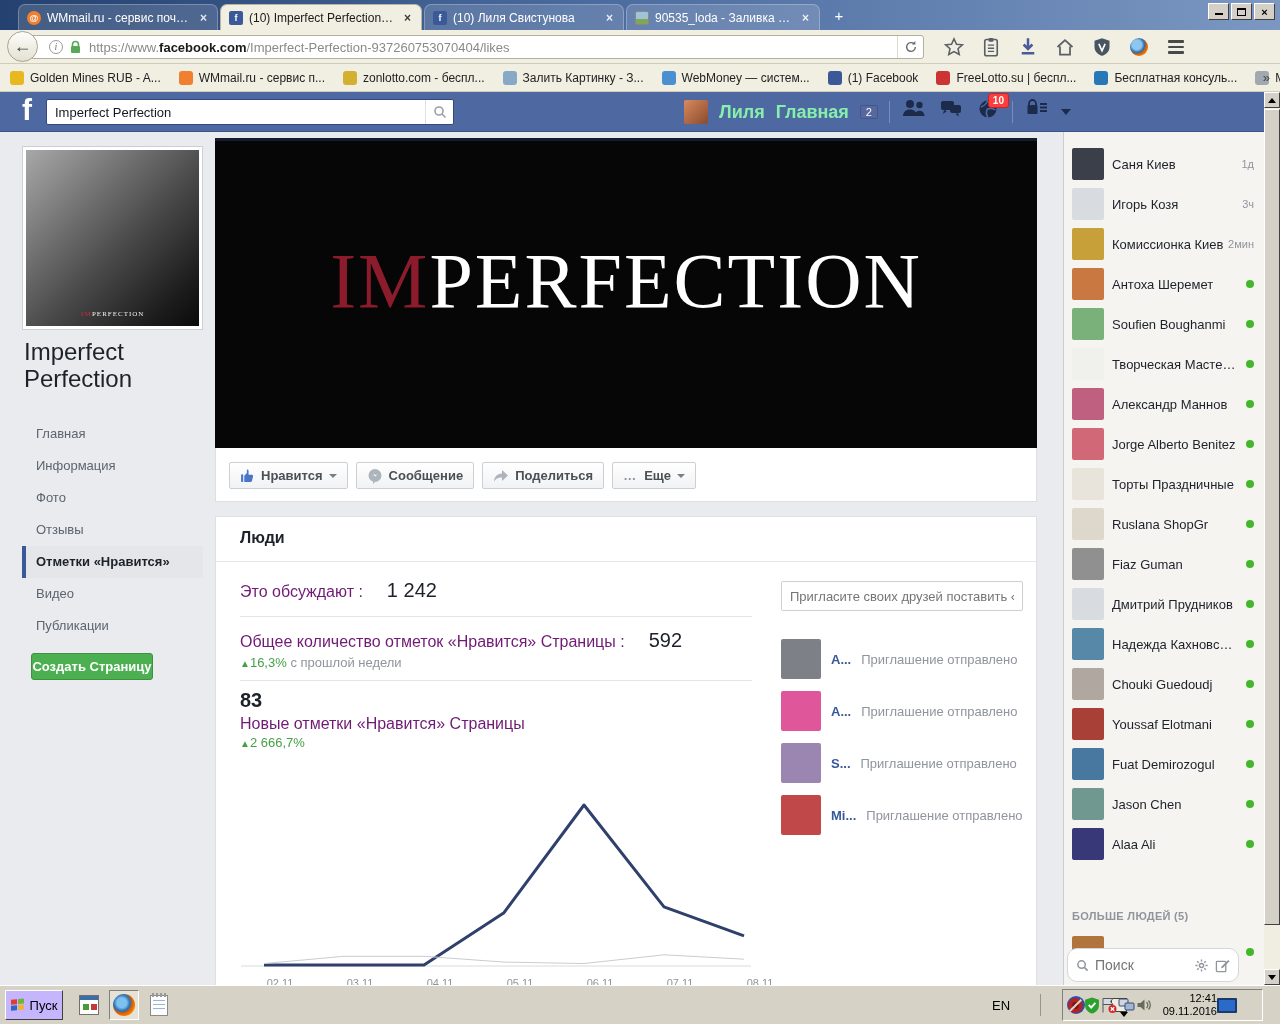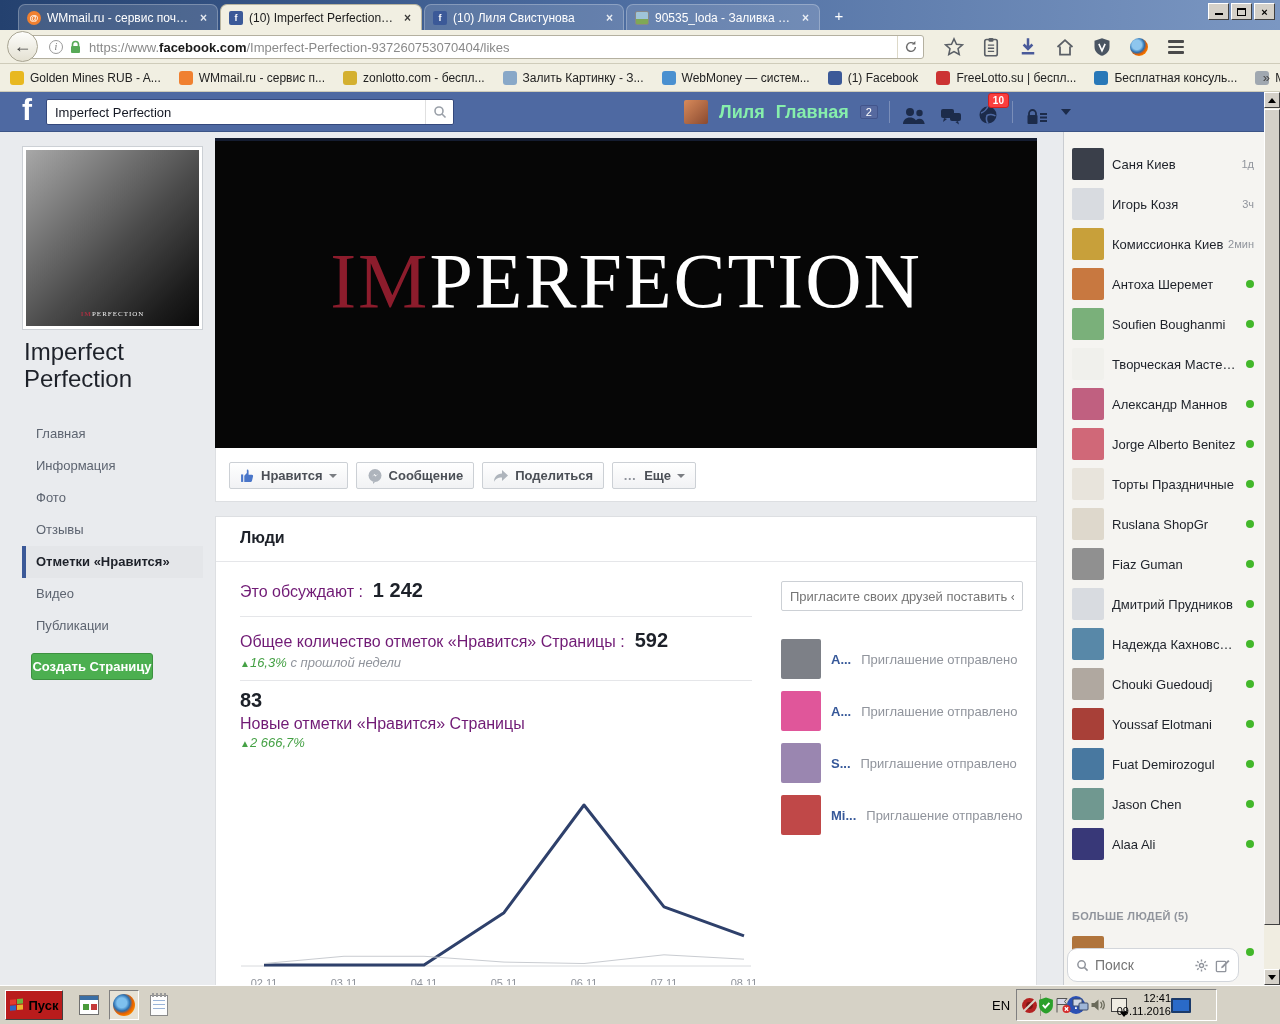--- a/index.html
+++ b/index.html
@@ -63,21 +63,21 @@
   .fb-logo { position:absolute; left:22px; top:1px; color:#fff; font-size:30px; font-weight:bold; }
   .fb-search { position:absolute; left:46px; top:7px; width:408px; height:26px; background:#fff; border:1px solid #34487c;
     border-radius:2px; display:flex; align-items:center; }
   .fb-search input { flex:1; border:none; outline:none; font-size:13px; color:#141823; padding:0 8px; font-family:inherit; background:transparent; }
   .fb-search .mag { flex:0 0 28px; height:24px; border-left:1px solid #e0e0e0; display:flex; align-items:center; justify-content:center; }
   .fb-right { position:absolute; left:684px; top:0; height:40px; display:flex; align-items:center; gap:11px; color:#fff; }
   .fb-avatar { width:24px; height:24px; border-radius:2px; background:linear-gradient(135deg,#d88a5a,#8a4a30); }
   .fb-user, .fb-home { font-size:18px; font-weight:bold; color:#86efac; }
   .fb-badge { background:#56699f; border:1px solid #42558c; color:#fff; font-size:11px; padding:0 5px; border-radius:2px; }
   .fb-sep { width:1px; height:22px; background:rgba(255,255,255,0.25); }
-  .fb-ico { position:relative; width:26px; height:26px; display:flex; align-items:flex-end; justify-content:center; }
+  .fb-ico { position:relative; width:26px; height:26px; display:flex; align-items:flex-start; justify-content:center; }
   .notif-badge { position:absolute; top:-6px; right:-8px; background:#fa3e3e; color:#fff; font-size:10px; font-weight:bold;
     border-radius:3px; padding:1px 4px; border:1px solid #d02020; }
   .caret-down { width:0; height:0; border-left:5px solid transparent; border-right:5px solid transparent; border-top:6px solid #1c2b4a; }
   .caret-sm { width:0; height:0; border-left:4px solid transparent; border-right:4px solid transparent; border-top:4px solid #7a7d82; }
 
   
   .photo-card { position:absolute; left:22px; top:54px; width:181px; height:184px; background:#fff; border:1px solid #ccd0d5; padding:3px; z-index:2;}
   .photo-inner { position:relative; width:100%; height:100%;
     background:linear-gradient(135deg,#a8a8a8 0%,#7d7d7d 25%,#4a4a4a 55%,#1c1c1c 85%,#0a0a0a 100%); }
   .photo-caption { position:absolute; left:0; right:0; bottom:8px; text-align:center; color:#eee;
@@ -100,38 +100,38 @@
   .actions { position:absolute; left:13px; top:14px; display:flex; gap:8px; }
   .act-btn { height:27px; background:#f6f7f9; background:linear-gradient(#fff,#f1f2f4); border:1px solid #ccd0d5; border-radius:2px;
     display:flex; align-items:center; gap:6px; padding:0 10px; font-size:13px; font-weight:bold; color:#4b4f56; }
   .dots { letter-spacing:2px; color:#90949c; font-weight:bold; }
 
   
   .people-card { position:absolute; left:215px; top:424px; width:822px; height:680px; background:#fff; border:1px solid #dddfe2; }
   .card-h { position:absolute; left:24px; top:12px; font-size:16px; font-weight:bold; color:#1d2129; }
   .card-hr { position:absolute; left:0; top:44px; width:100%; height:1px; background:#e5e6e9; }
   .stat-label { font-size:16px; color:#701a75; }
-  .stat-value { font-size:20px; font-weight:bold; color:#1d2129; margin-left:10px; }
+  .stat-value { font-size:20px; font-weight:normal; color:#1d2129; margin-left:24px; }
   .row-talking { position:absolute; left:24px; top:62px; }
   .div1 { position:absolute; left:24px; top:99px; width:512px; height:1px; background:#e5e6e9; }
   .row-total { position:absolute; left:24px; top:112px; }
-  .delta { font-size:13px; color:#45a145;font-style:italic; }
+  .delta { font-size:13px; color:#45a145; }
   .delta .suffix { color:#90949c; }
   .delta .up { font-size:10px; }
   .row-total-delta { position:absolute; left:24px; top:138px; }
   .div2 { position:absolute; left:24px; top:163px; width:512px; height:1px; background:#e5e6e9; }
   .row-new-val { position:absolute; left:24px; top:172px; font-size:20px; font-weight:bold; color:#1d2129; }
   .row-new-label { position:absolute; left:24px; top:198px; }
   .row-new-delta { position:absolute; left:24px; top:218px; }
   .legend { position:absolute; left:368px; top:238px; font-size:12px; color:#4b4f56; }
   .legend-row { display:flex; align-items:center; gap:8px; height:22px; }
   .legend-swatch { width:24px; background:#2e406b; border-radius:1px; }
   .chart-wrap { position:absolute; left:25px; top:278px; width:510px; height:178px; }
   .chart-ticks { position:absolute; left:25px; top:460px; width:510px; height:20px; }
-  .chart-ticks span { position:absolute; transform:translateX(-50%); font-size:11px; color:#90949c; }
+  .chart-ticks span { position:absolute; transform:translateX(-50%); font-size:11px; color:#90949c;margin-left:16px; }
 
   
   .invite-input { position:absolute; left:565px; top:64px; width:242px; height:30px; border:1px solid #ccd0d5; border-radius:2px;
     font-size:13px; color:#1d2129; padding:0 8px; font-family:inherit; }
   .invites { position:absolute; left:565px; top:116px; width:250px; }
   .invite-row { display:flex; align-items:center; height:52px; }
   .invite-avatar { width:40px; height:40px; border-radius:2px; flex:0 0 40px; }
   .invite-name { margin-left:10px; font-size:13px; font-weight:bold; color:#365899; white-space:nowrap; }
   .invite-status { margin-left:10px; font-size:13px; color:#90949c; white-space:nowrap; }
 
@@ -155,23 +155,23 @@
   .scrollbar { position:absolute; left:1264px; top:0; width:16px; height:893px; background:#f0ede1; }
   .sb-btn { position:absolute; left:0; width:16px; height:16px; background:#d4d0c8; border:1px solid; border-color:#fff #404040 #404040 #fff;
     display:flex; align-items:center; justify-content:center; }
   .sb-up { top:0; } .sb-down { bottom:0; }
   .tri-up { width:0; height:0; border-left:4px solid transparent; border-right:4px solid transparent; border-bottom:5px solid #000; }
   .tri-dn { width:0; height:0; border-left:4px solid transparent; border-right:4px solid transparent; border-top:5px solid #000; }
   .sb-thumb { position:absolute; left:0; top:17px; width:16px; height:816px; background:#d4d0c8; border:1px solid; border-color:#fff #404040 #404040 #fff; }
 
   
   .taskbar { position:absolute; left:0; top:985px; width:1280px; height:39px; background:#d6d2c6; border-top:1px solid #fff; }
-  .start-btn { position:absolute; left:5px; top:4px; width:58px; height:30px; background:#b91c1c; border:1px solid;
+  .start-btn { position:absolute; left:5px; top:4px; width:58px; height:30px; background:#c4b5fd; border:1px solid;
     border-color:#fff #404040 #404040 #fff; display:flex; align-items:center; justify-content:center; gap:4px;
-    font-size:13px; font-weight:bold; color:#000; }
+    font-size:13px; font-weight:normal; color:#000; }
   .winflag { width:15px; height:13px; display:grid; grid-template-columns:6px 6px; grid-template-rows:5px 5px; gap:1px; transform:skewY(-6deg); }
   .winflag i:nth-child(1){background:#e23a2e;} .winflag i:nth-child(2){background:#6fb43f;}
   .winflag i:nth-child(3){background:#2e66c6;} .winflag i:nth-child(4){background:#edb52e;}
   .quicklaunch { position:absolute; left:74px; top:4px; display:flex; gap:5px; }
   .ql-btn { width:30px; height:30px; display:flex; align-items:center; justify-content:center; }
   .ql-btn.pressed { background:#e6e2d6; border:1px solid; border-color:#808080 #fff #fff #808080; }
   .ff-circle { width:22px; height:22px; border-radius:50%;
     background:radial-gradient(circle at 40% 40%, #7ec0ee 0 26%, #2a6fb0 44%, #e66000 58%, #ff9500 80%, #b54a00 100%); }
   .app-window-ico { width:20px; height:20px; background:#fff; border:1px solid #707070; position:relative; }
   .app-window-ico::before { content:""; position:absolute; left:0; top:0; right:0; height:4px; background:#3a6ea5; }
@@ -181,21 +181,21 @@
     background:repeating-linear-gradient(90deg,#999 0 2px,transparent 2px 4px); }
   .notepad-ico::after { content:""; position:absolute; left:2px; top:4px; right:2px; height:12px;
     background:repeating-linear-gradient(#9ab4d8 0 1px,transparent 1px 4px); }
   .tray-left { position:absolute; left:988px; top:4px; height:30px; display:flex; align-items:center; gap:26px; }
   .lang { font-size:13px; color:#000; padding:0 4px; }
   .tray-sep { width:1px; height:22px; background:#9a968a; }
   .help-ico { width:18px; height:18px; border-radius:50%; background:#2a50b4; color:#fff; font-weight:bold; font-size:12px;
     display:flex; align-items:center; justify-content:center; }
   .winarrow { width:16px; height:14px; border:1px solid #404040; position:relative; background:#efece2; }
   .winarrow::after { content:""; position:absolute; right:-2px; bottom:-6px; border-left:4px solid transparent; border-right:4px solid transparent; border-top:5px solid #000; }
-  .tray-box { position:absolute; left:1016px; top:3px; width:201px; height:32px; border:1px solid; border-color:#808080 #fff #fff #808080;
+  .tray-box { position:absolute; left:1062px; top:3px; width:201px; height:32px; border:1px solid; border-color:#808080 #fff #fff #808080;
     display:flex; align-items:center; padding:0 4px; }
   .clock { margin-left:2px; text-align:right; font-size:11px; line-height:13px; color:#000; width:62px; }
   .monitor-ico { width:20px; height:15px; background:#2a6ac8; border:2px solid #1a3a6a; border-radius:1px; }
 
   svg { display:block; }
 </style>
 </head>
 <body>
 
 <div class="screen">

